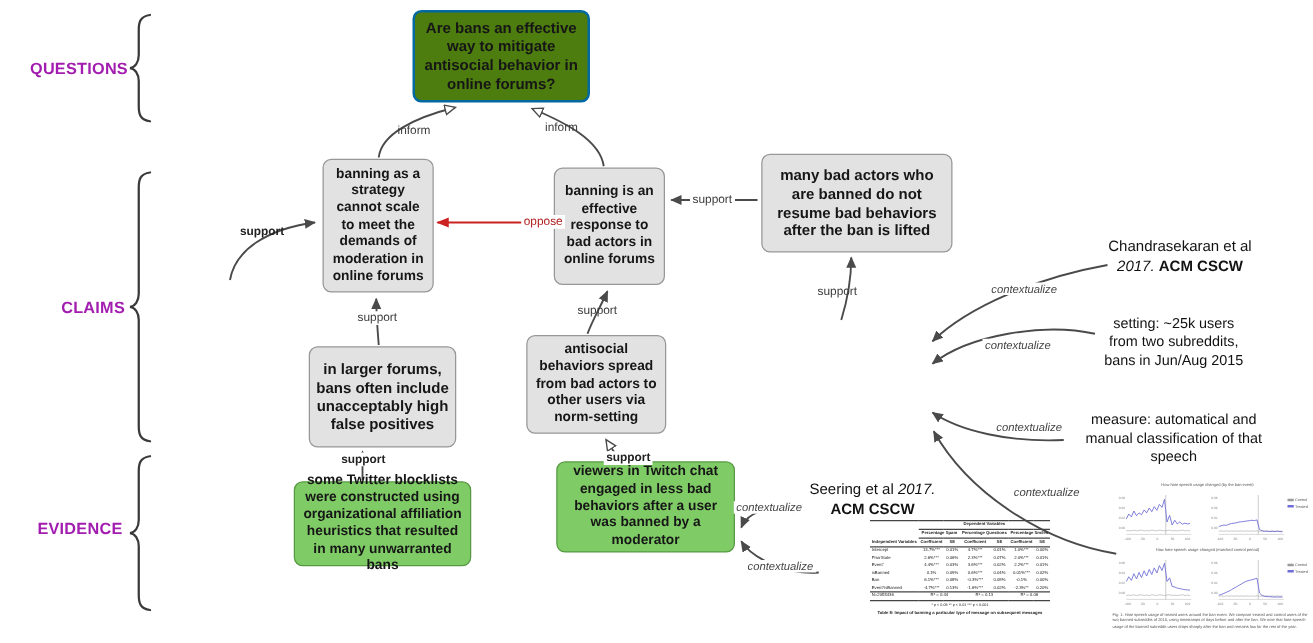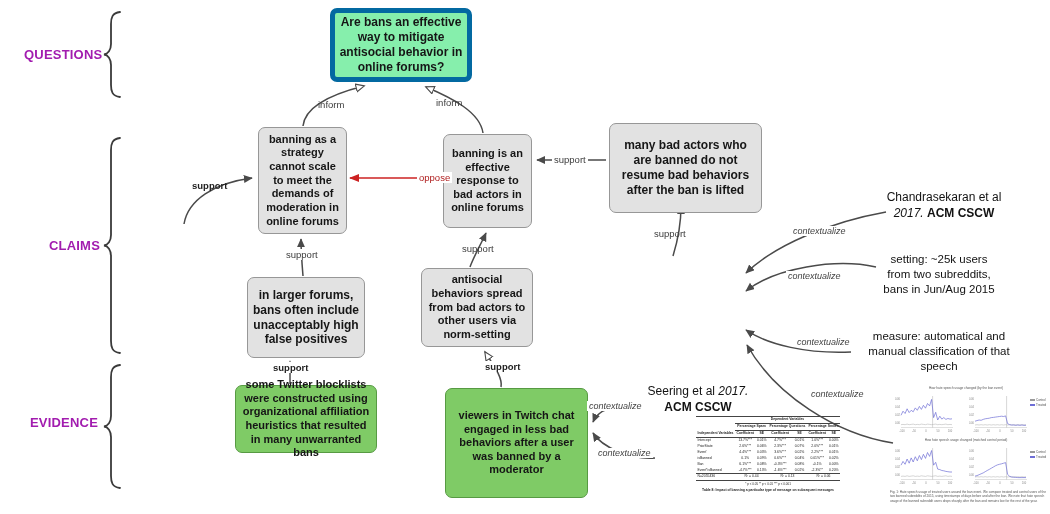--- a/index.html
+++ b/index.html
@@ -2,21 +2,21 @@
 <html><head>
 <meta charset="utf-8">
 <style>
   html,body{margin:0;padding:0;background:#fff;}
   #canvas{position:relative;width:1050px;height:514px;background:#fff;overflow:hidden;
           font-family:"Liberation Sans",sans-serif;}
   #edges{position:absolute;left:0;top:0;width:1050px;height:514px;z-index:1;}
   .box{position:absolute;z-index:2;border-radius:7px;display:flex;align-items:center;justify-content:center;
        text-align:center;font-weight:bold;font-size:11px;line-height:1.24;color:#161616;
        padding:3px 4px;box-sizing:border-box;}
-  .q{background:#86efac;border:5px solid #0369a1;}
+  .q{background:#4d7c0f;border:2px solid #0369a1;}
   .claim{background:#e2e2e2;border:1px solid #979797;}
   .ev{background:#7fcb66;border:1px solid #579a43;}
   .rowlabel{position:absolute;z-index:2;width:78px;text-align:right;font-weight:bold;
             font-size:13px;letter-spacing:.2px;color:#a21caf;}
   .elabel{position:absolute;z-index:3;font-size:9.5px;color:#3c3c3c;white-space:nowrap;}
   .wbg{background:#fff;padding:0 2px;}
   .bold{font-weight:bold;color:#222;}
   .red{color:#b02020;margin-left:40px;}
   .ital{font-style:italic;font-size:9px;color:#444;}
   .ann{position:absolute;z-index:2;font-size:11.5px;color:#121212;text-align:center;line-height:1.3;}
@@ -93,26 +93,26 @@
   </svg>
 
   <div class="rowlabel" style="left:24px;top:47px">QUESTIONS</div>
   <div class="rowlabel" style="left:22px;top:238px">CLAIMS</div>
   <div class="rowlabel" style="left:20px;top:415px">EVIDENCE</div>
 
   <div class="box q" style="left:330px;top:8px;width:142px;height:74px;font-size:12px">Are bans an effective way to mitigate antisocial behavior in online forums?</div>
 
   <div class="box claim" style="left:258px;top:127px;width:89px;height:107px">banning as a strategy cannot scale to meet the demands of moderation in online forums</div>
   <div class="box claim" style="left:443px;top:134px;width:89px;height:94px">banning is an effective response to bad actors in online forums</div>
-  <div class="box claim" style="left:609px;top:123px;width:153px;height:90px;font-size:12px">many bad actors who are banned do not resume bad behaviors after the ban is lifted</div>
+  <div class="box claim" style="left:609px;top:123px;width:153px;height:79px;font-size:12px">many bad actors who are banned do not resume bad behaviors after the ban is lifted</div>
   <div class="box claim" style="left:247px;top:277px;width:118px;height:81px;font-size:12px">in larger forums, bans often include unacceptably high false positives</div>
   <div class="box claim" style="left:421px;top:268px;width:112px;height:79px">antisocial behaviors spread from bad actors to other users via norm-setting</div>
 
   <div class="box ev" style="left:235px;top:385px;width:142px;height:68px">some Twitter blocklists were constructed using organizational affiliation heuristics that resulted in many unwarranted bans</div>
-  <div class="box ev" style="left:445px;top:388px;width:143px;height:110px">viewers in Twitch chat engaged in less bad behaviors after a user was banned by a moderator</div>
+  <div class="box ev" style="left:445px;top:369px;width:143px;height:73px">viewers in Twitch chat engaged in less bad behaviors after a user was banned by a moderator</div>
 
   <span class="elabel" style="left:318px;top:99px">inform</span>
   <span class="elabel" style="left:436px;top:97px">inform</span>
   <span class="elabel bold" style="left:192px;top:180px">support</span>
   <span class="elabel red wbg" style="left:377px;top:172px">oppose</span>
   <span class="elabel wbg" style="left:552px;top:154px">support</span>
   <span class="elabel wbg" style="left:284px;top:249px">support</span>
   <span class="elabel" style="left:462px;top:243px">support</span>
   <span class="elabel" style="left:654px;top:228px">support</span>
   <span class="elabel bold wbg" style="left:271px;top:362px">support</span>

